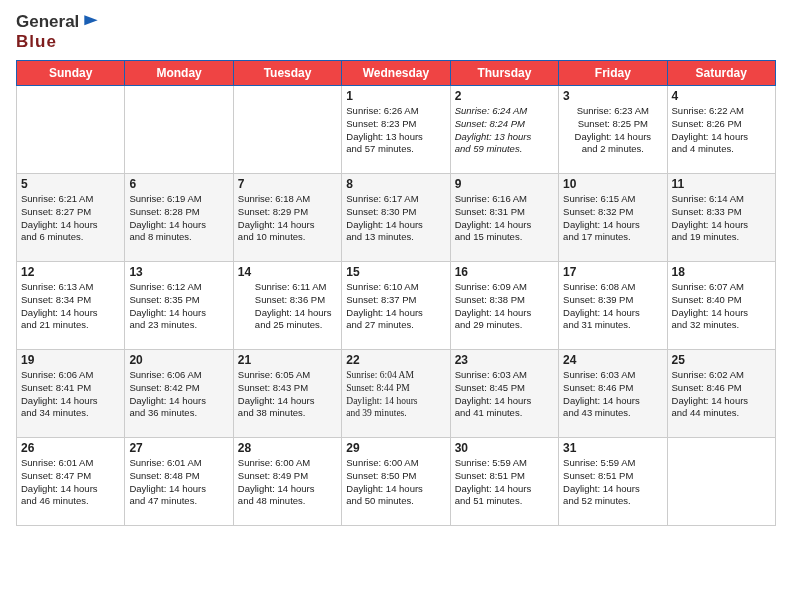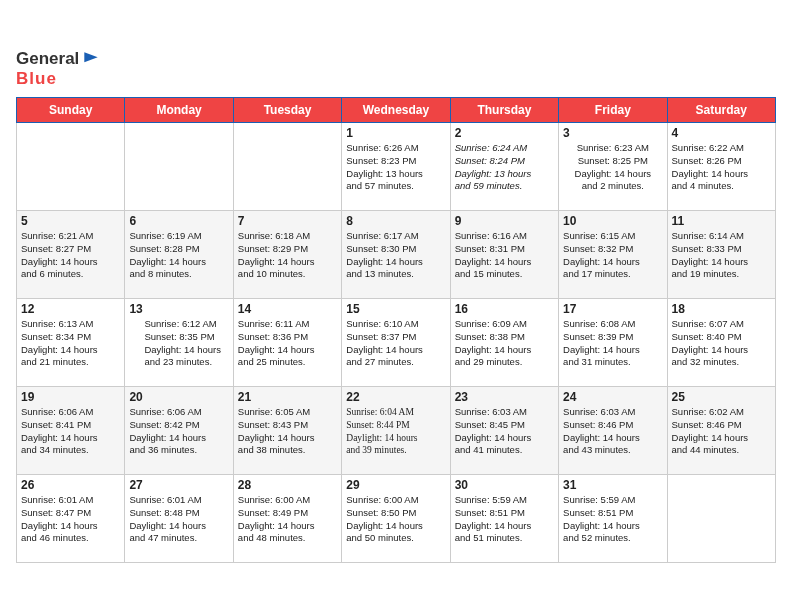--- a/index.html
+++ b/index.html
@@ -17,24 +17,23 @@
     }
     .header {
       display: flex;
       justify-content: space-between;
       align-items: flex-start;
       margin-bottom: 8px;
     }
     .logo {
       display: flex;
       align-items: center;
-      margin-top: 37px;
     }
     .logo-general { color: #333; }
-    .logo-blue { color: #ef4444; }
+    .logo-blue { color: #7f1d1d; }
     .logo-icon {
       width: 20px;
       height: 20px;
       margin-left: 2px;
     }
     .title-block {
       text-align: right;
     }
     .month-year {
       font-size: 28px;
@@ -207,28 +206,28 @@
         <tr>
           <td>
             <div class="day-num">12</div>
             <div class="day-info" style="white-space: pre-line;">Sunrise: 6:13 AM
 Sunset: 8:34 PM
 Daylight: 14 hours
 and 21 minutes.</div>
           </td>
           <td>
             <div class="day-num">13</div>
-            <div class="day-info" style="white-space: pre-line; margin-left: 15px;">Sunrise: 6:12 AM
+            <div class="day-info" style="white-space: pre-line;">Sunrise: 6:12 AM
 Sunset: 8:35 PM
 Daylight: 14 hours
 and 23 minutes.</div>
           </td>
           <td>
             <div class="day-num">14</div>
-            <div class="day-info" style="white-space: pre-line;">Sunrise: 6:11 AM
+            <div class="day-info" style="white-space: pre-line; margin-left: 17px;">Sunrise: 6:11 AM
 Sunset: 8:36 PM
 Daylight: 14 hours
 and 25 minutes.</div>
           </td>
           <td>
             <div class="day-num">15</div>
             <div class="day-info" style="white-space: pre-line;">Sunrise: 6:10 AM
 Sunset: 8:37 PM
 Daylight: 14 hours
 and 27 minutes.</div>

